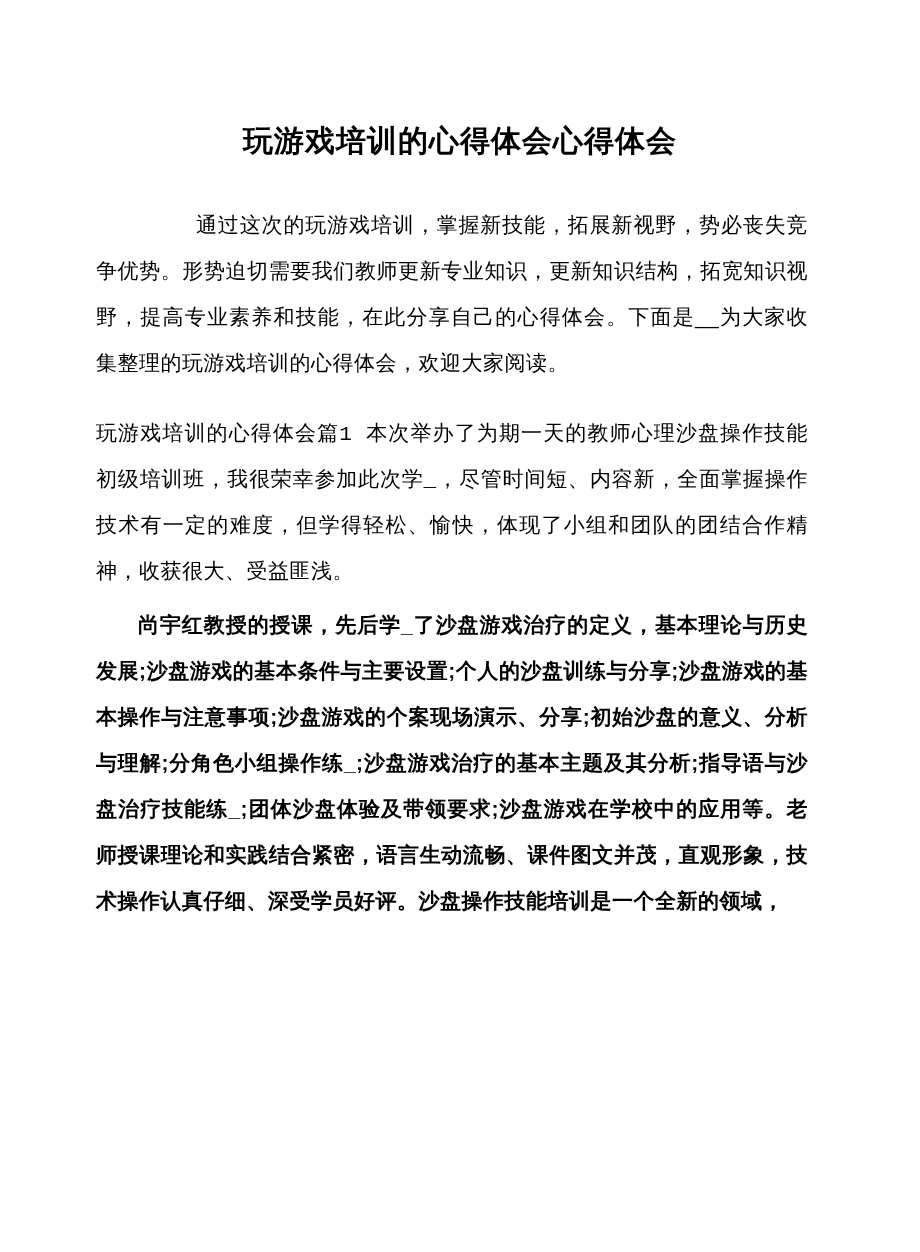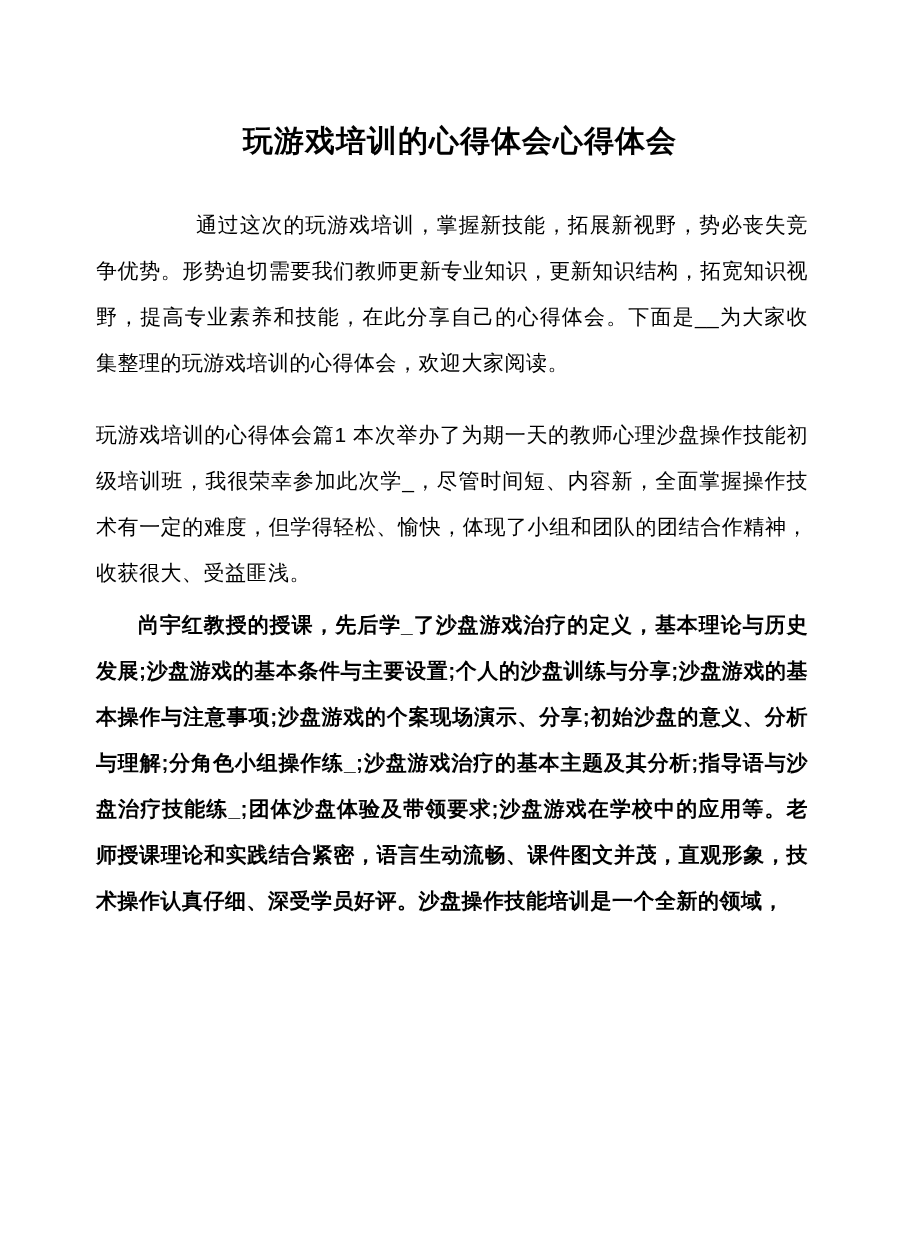--- a/index.html
+++ b/index.html
@@ -42,20 +42,21 @@
   }
   .para.indent-lg {
     text-indent: 100px;
   }
   .para.indent-sm {
     text-indent: 42px;
     font-weight: bold;
   }
   .para.tight {
     margin-bottom: 6px;
+    font-family: Liberation Mono, monospace;
   }
 </style>
 </head>
 <body>
 
 <div class="page">
 
   <h1 class="doc-title">玩游戏培训的心得体会心得体会</h1>
 
   <p class="para indent-lg">通过这次的玩游戏培训，掌握新技能，拓展新视野，势必丧失竞争优势。形势迫切需要我们教师更新专业知识，更新知识结构，拓宽知识视野，提高专业素养和技能，在此分享自己的心得体会。下面是__为大家收集整理的玩游戏培训的心得体会，欢迎大家阅读。</p>

